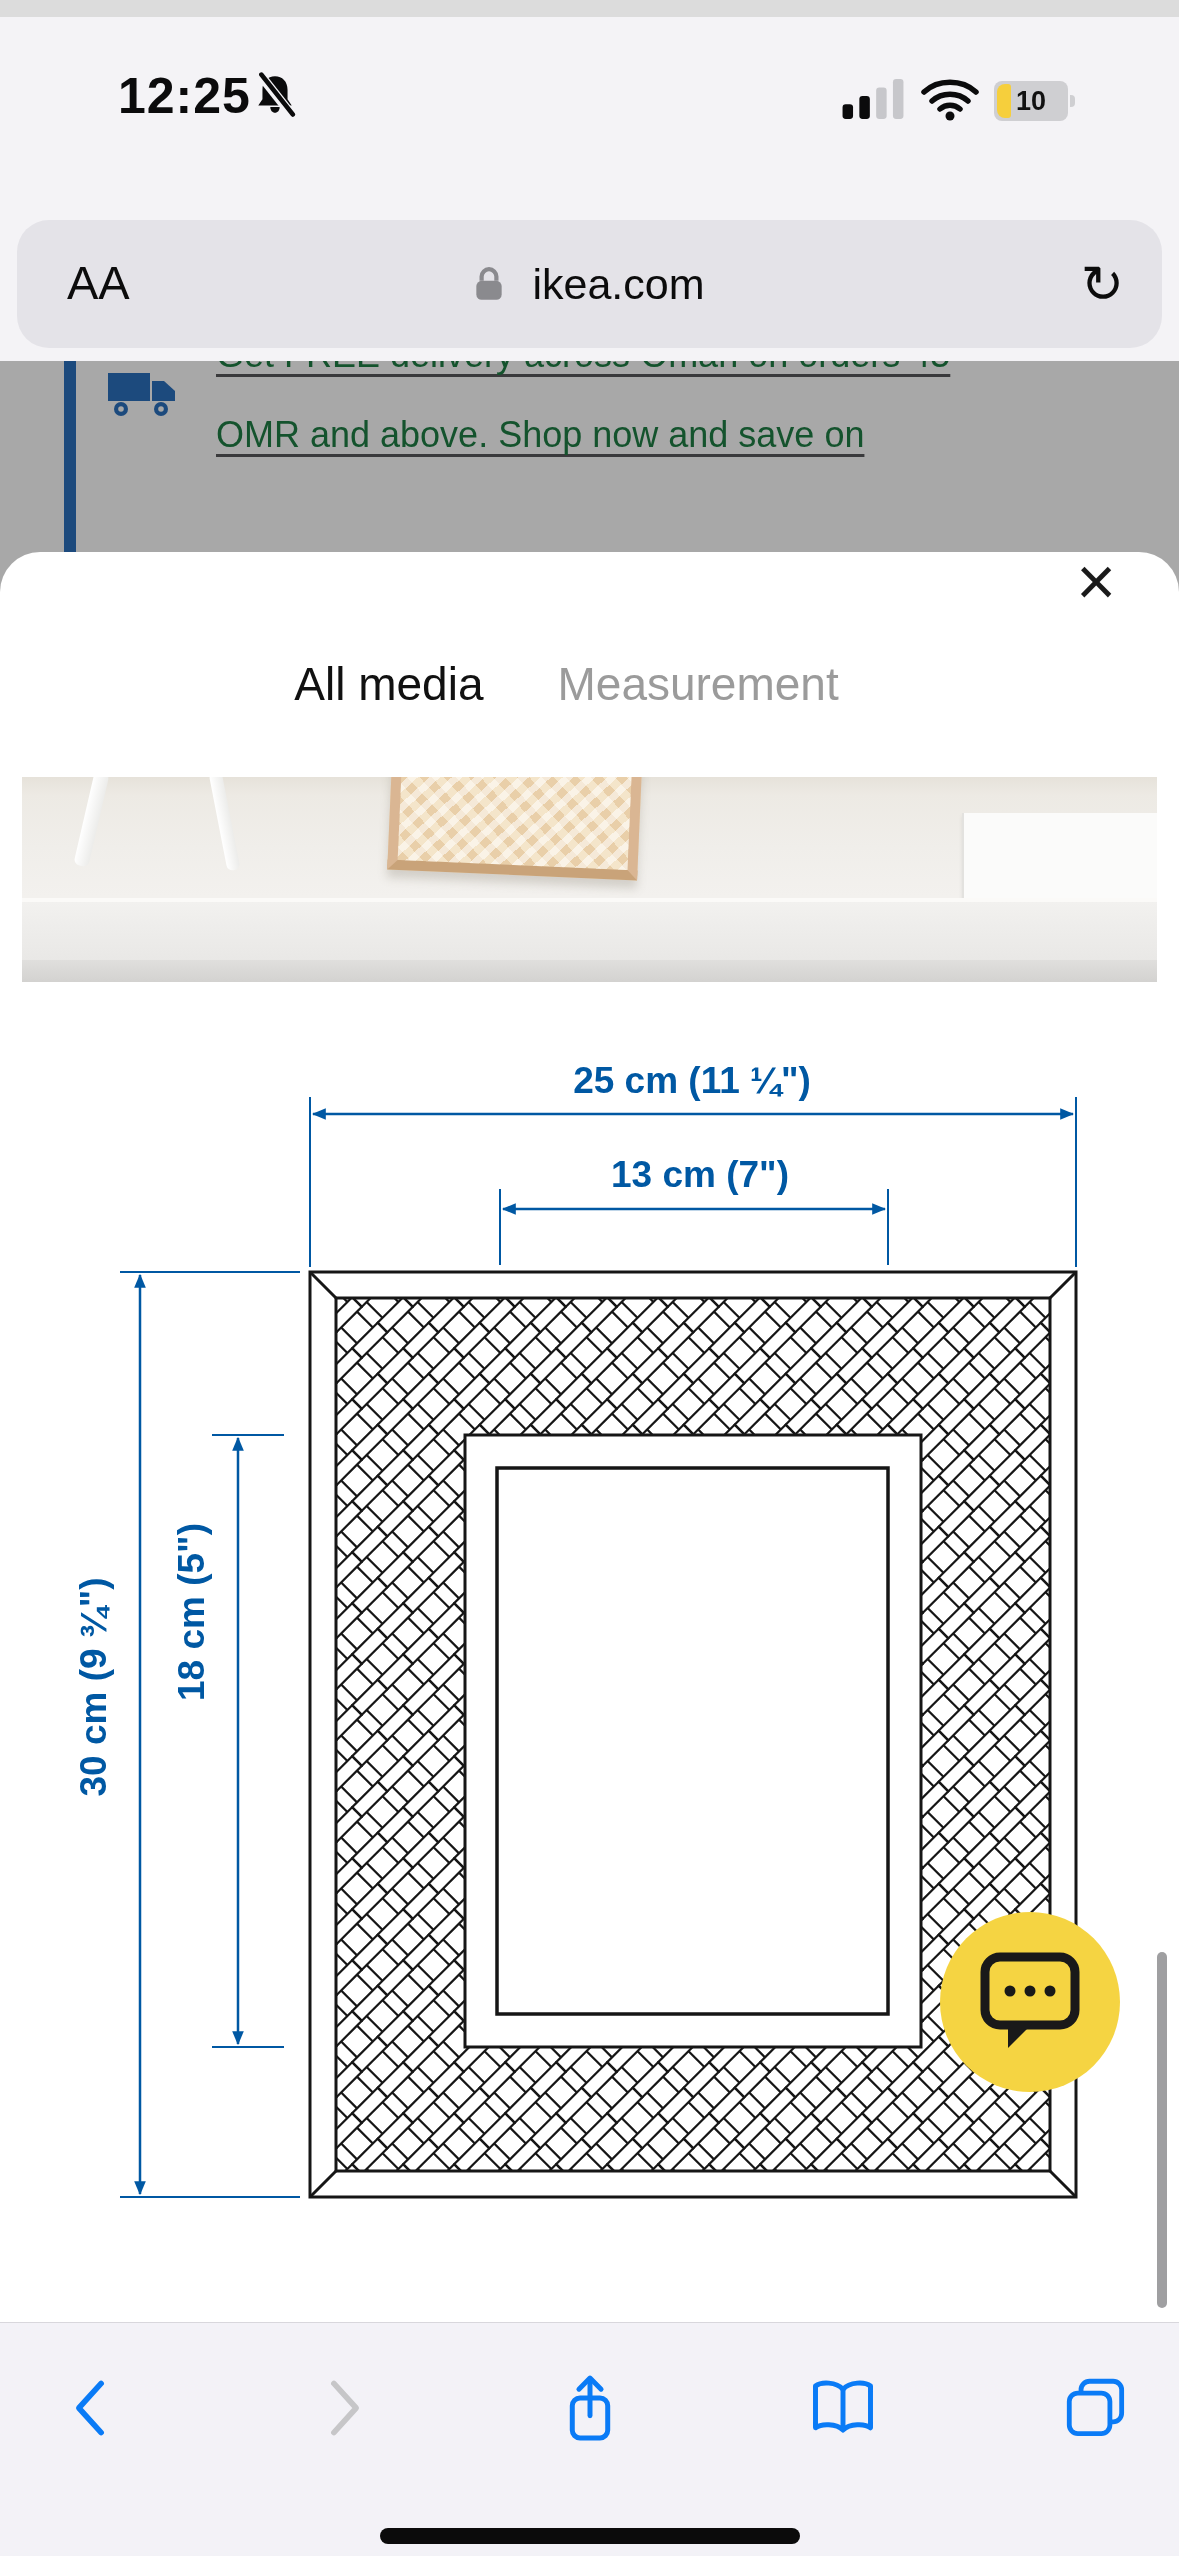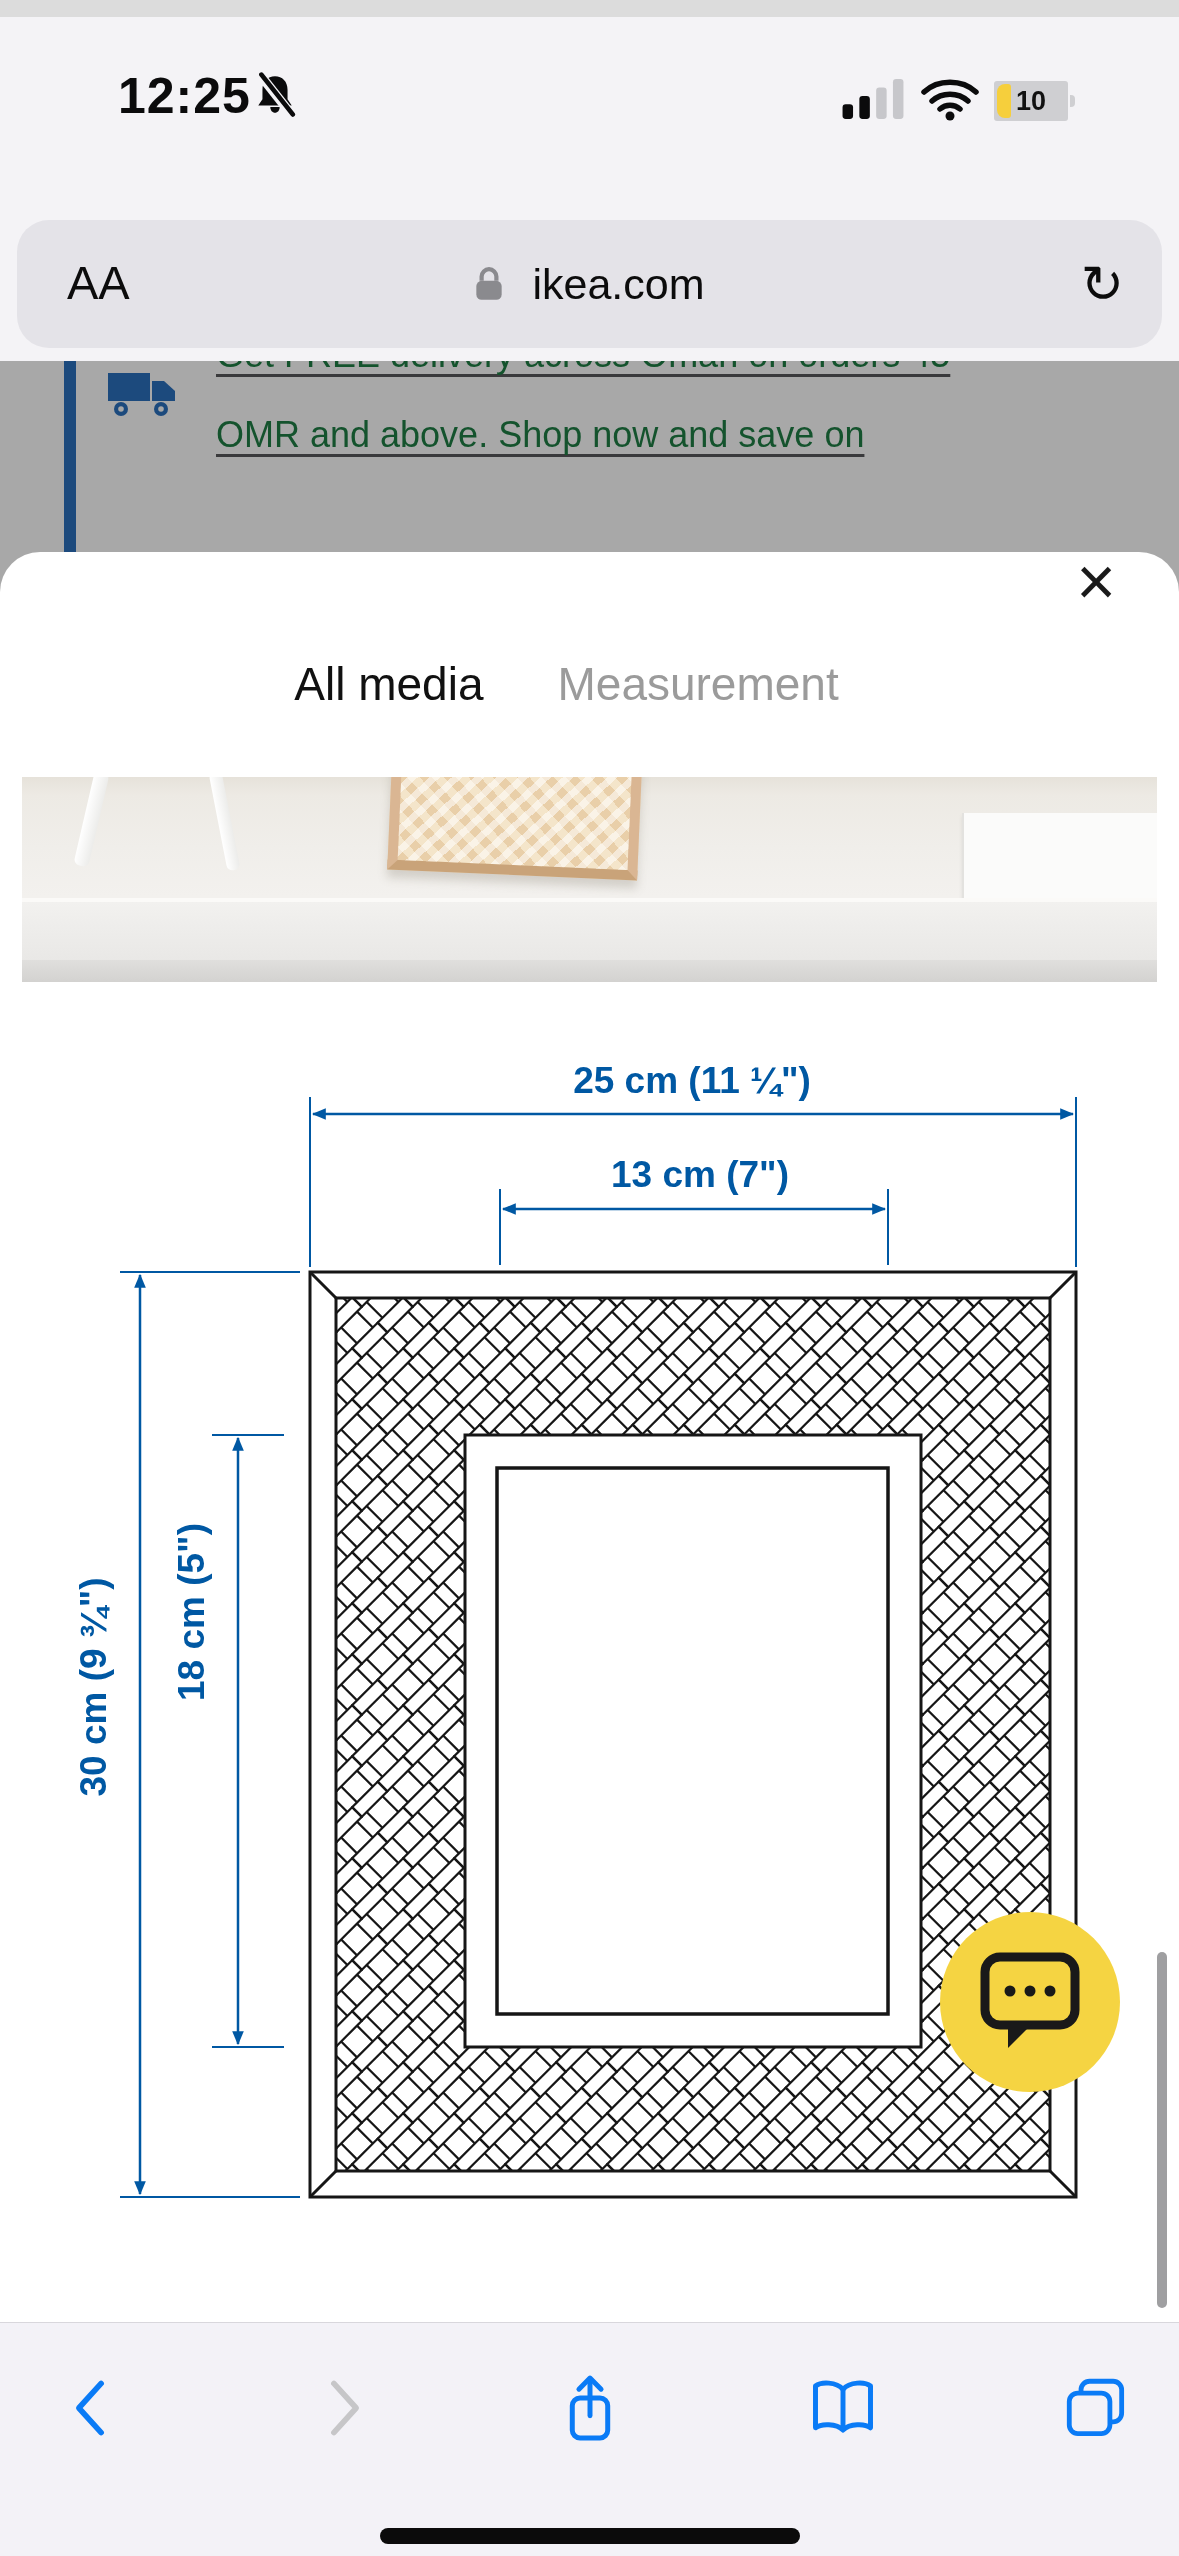--- a/index.html
+++ b/index.html
@@ -5,21 +5,21 @@
   html,body{margin:0;padding:0;background:#dcdcdc;}
   *{box-sizing:border-box;font-family:"Liberation Sans","DejaVu Sans",sans-serif;}
   #screen{position:relative;width:1179px;height:2556px;background:#fff;overflow:hidden;margin:17px auto;}
 
   
   .safari-top{position:absolute;left:0;top:0;width:1179px;height:344px;background:#f4f3f6;z-index:30;}
   .time{position:absolute;left:118px;top:50px;font-size:50px;font-weight:700;color:#0b0b0c;letter-spacing:1px;}
   .bell{position:absolute;left:252px;top:54px;width:46px;height:46px;}
   .sigsvg{position:absolute;left:838px;top:60px;width:70px;height:42px;}
   .wifisvg{position:absolute;left:918px;top:58px;width:64px;height:46px;}
-  .battery{position:absolute;left:994px;top:64px;width:74px;height:40px;background:#cfcfd2;border-radius:3px;}
+  .battery{position:absolute;left:994px;top:64px;width:74px;height:40px;background:#cfcfd2;border-radius:8px;}
   .battery .fill{position:absolute;left:3px;top:3px;width:14px;height:34px;background:#f6cf3c;border-radius:8px 3px 3px 8px;}
   .battery .pct{position:absolute;left:0;top:0;width:100%;height:100%;display:flex;align-items:center;justify-content:center;font-size:27px;font-weight:700;color:#111;}
   .battery .cap{position:absolute;right:-7px;top:14px;width:5px;height:12px;background:#cfcfd2;border-radius:0 4px 4px 0;}
   .url-pill{position:absolute;left:17px;top:203px;width:1145px;height:128px;background:#e4e3e8;border-radius:32px;}
   .reader{position:absolute;left:50px;top:0;height:124px;display:flex;align-items:center;font-size:47px;color:#0c0c0c;}
   .reader::first-letter{font-size:34px;}
   .domain-wrap{position:absolute;left:0;top:0;width:100%;height:128px;display:flex;align-items:center;justify-content:center;gap:28px;}
   .locksvg{width:30px;height:38px;}
   .domain{font-size:43px;color:#0c0c0c;}
   .reload{position:absolute;right:38px;top:0;height:128px;display:flex;align-items:center;font-size:52px;color:#0c0c0c;}

